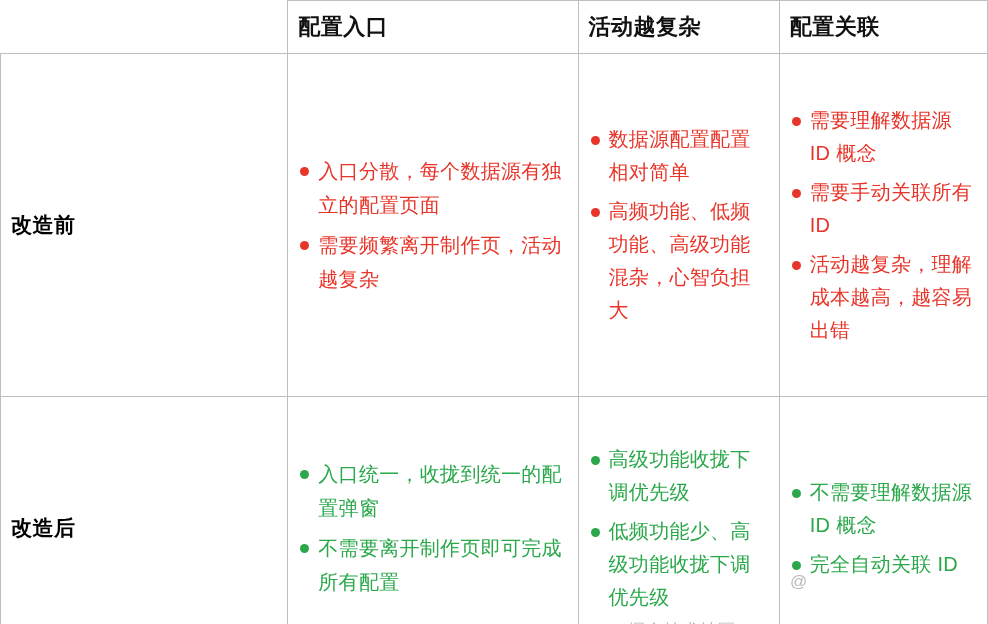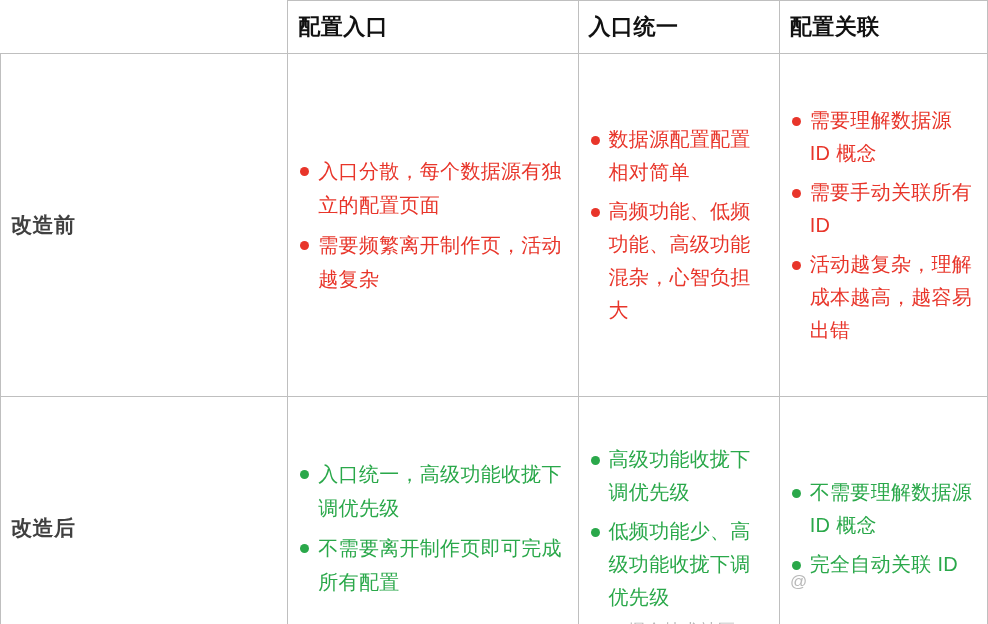--- a/index.html
+++ b/index.html
@@ -48,21 +48,21 @@
   .hdr-text {
     font-size: 22px;
     font-weight: bold;
     color: #111111;
     line-height: 30px;
     letter-spacing: 0.5px;
   }
   .rowlabel {
     font-size: 21px;
     font-weight: bold;
-    color: #404040;
+    color: #000000;
     text-align: left;
     padding-left: 12px;
     letter-spacing: 0.5px;
   }
   .cell-list {
     margin: 0;
     padding: 0;
     list-style: none;
   }
   .cell-list li {
@@ -128,21 +128,21 @@
     <colgroup>
       <col class="c0">
         <col class="c1">
         <col class="c2">
         <col class="c3">
     </colgroup>
     <tbody>
       <tr class="hdr-row">
         <td class="hdr-corner"><span class="hdr-text"></span></td>
         <td><span class="hdr-text">配置入口</span></td>
-        <td><span class="hdr-text">入口统一</span></td>
+        <td><span class="hdr-text">活动越复杂</span></td>
         <td><span class="hdr-text">配置关联</span></td>
       </tr>
 
       <tr class="before">
         <td class="rowlabel before-row-1">改造前</td>
         <td>
           <ul class="cell-list">
             <li><span class="dot"></span><span>入口分散，每个数据源有独立的配置页面</span></li>
             <li><span class="dot"></span><span>需要频繁离开制作页，活动越复杂</span></li>
           </ul>
@@ -159,21 +159,21 @@
             <li><span class="dot"></span><span>需要手动关联所有 ID</span></li>
             <li><span class="dot"></span><span>活动越复杂，理解成本越高，越容易出错</span></li>
           </ul>
         </td>
       </tr>
 
       <tr class="after">
         <td class="rowlabel after-row-1">改造后</td>
         <td>
           <ul class="cell-list">
-            <li><span class="dot"></span><span>入口统一，高级功能收拢下调优先级</span></li>
+            <li><span class="dot"></span><span>入口统一，收拢到统一的配置弹窗</span></li>
             <li><span class="dot"></span><span>不需要离开制作页即可完成所有配置</span></li>
           </ul>
         </td>
         <td class="narrow">
           <ul class="cell-list">
             <li><span class="dot"></span><span>高级功能收拢下调优先级</span></li>
             <li><span class="dot"></span><span>低频功能少、高级功能收拢下调优先级</span></li>
           </ul>
         </td>
         <td class="narrow">

